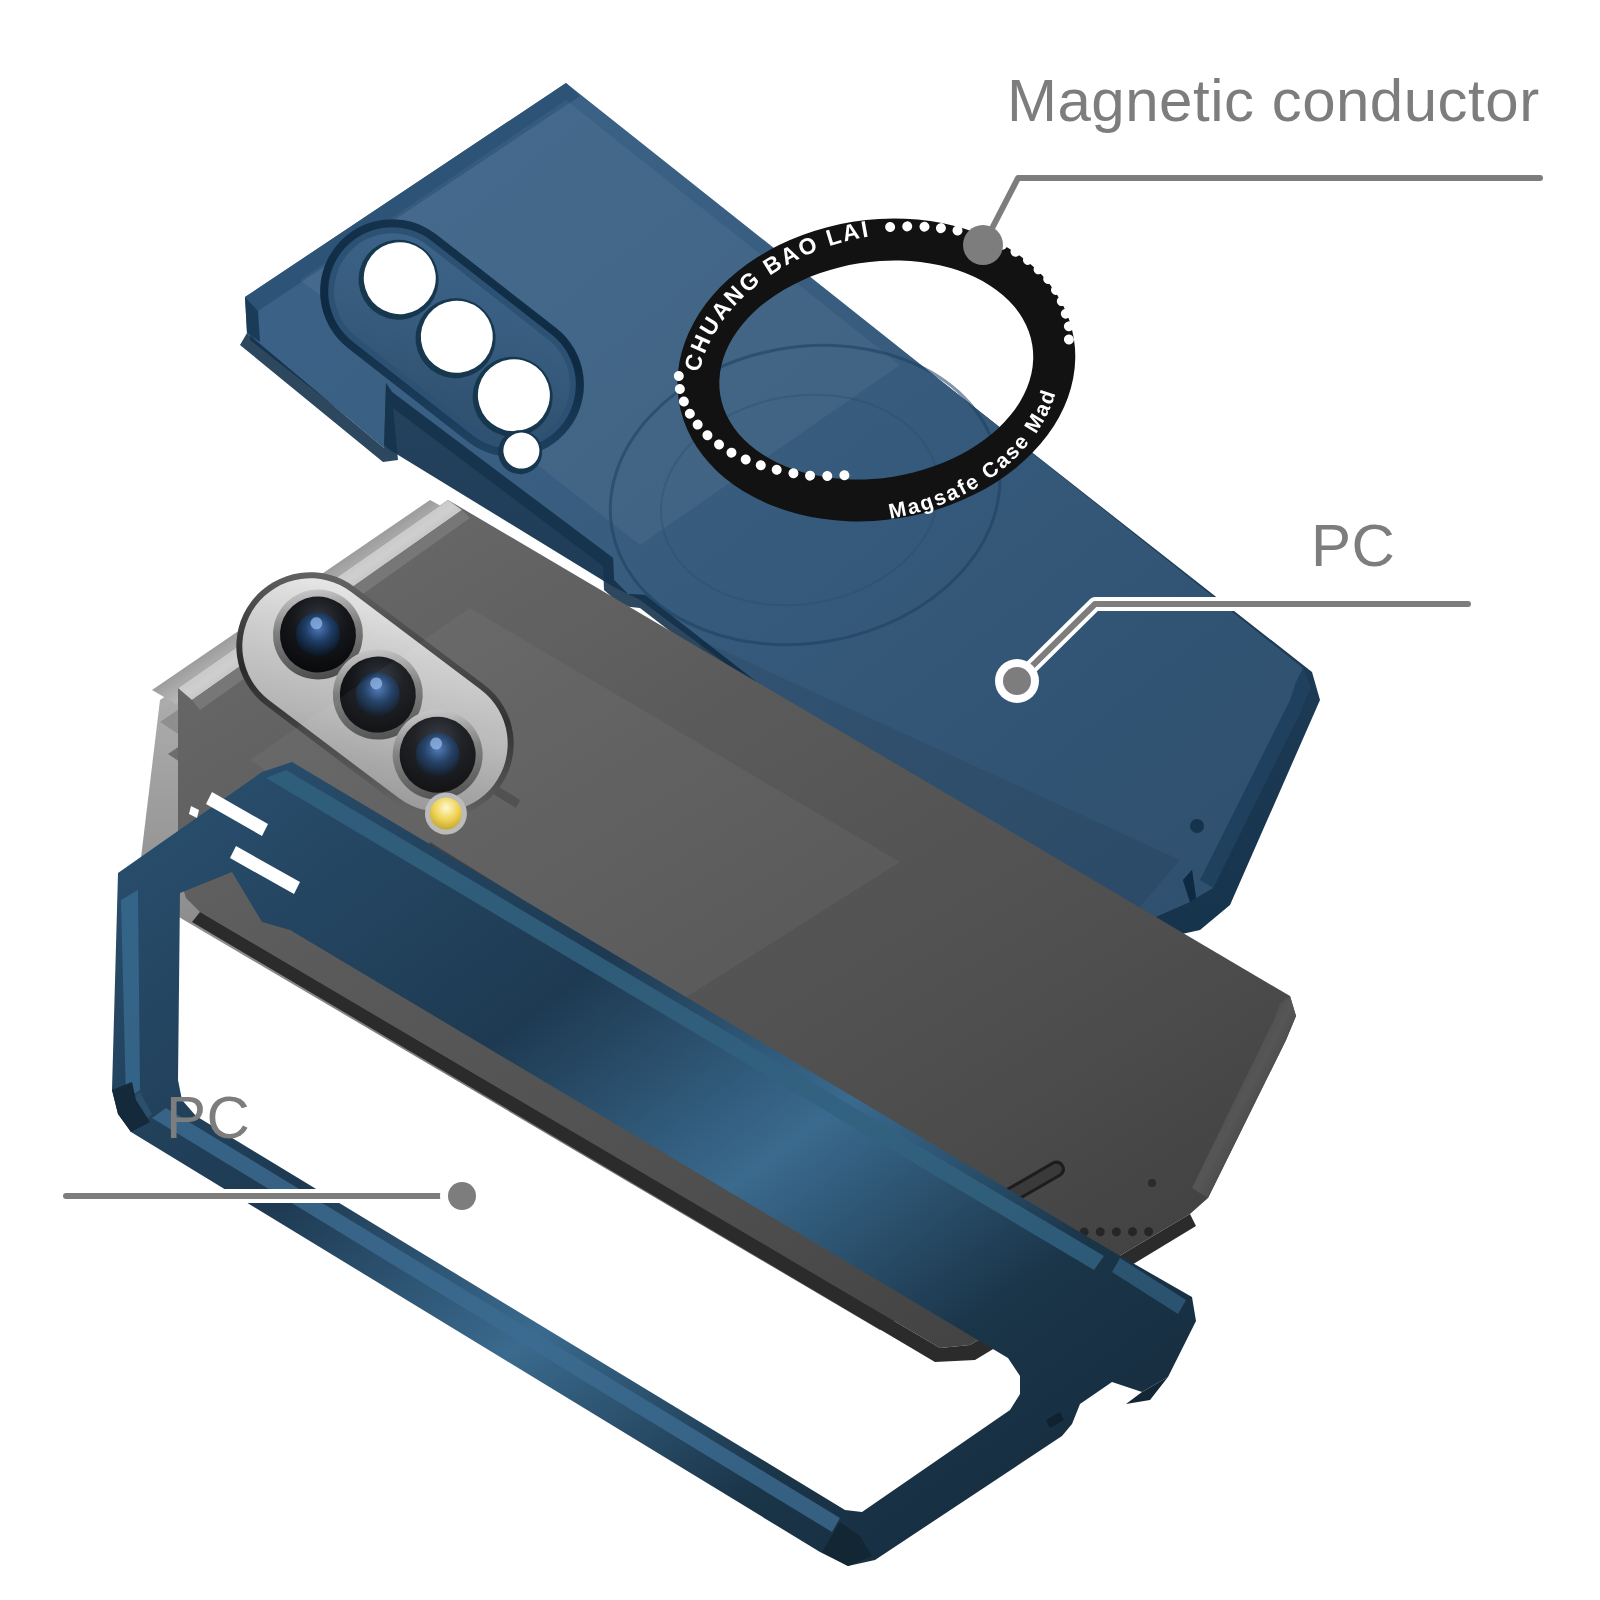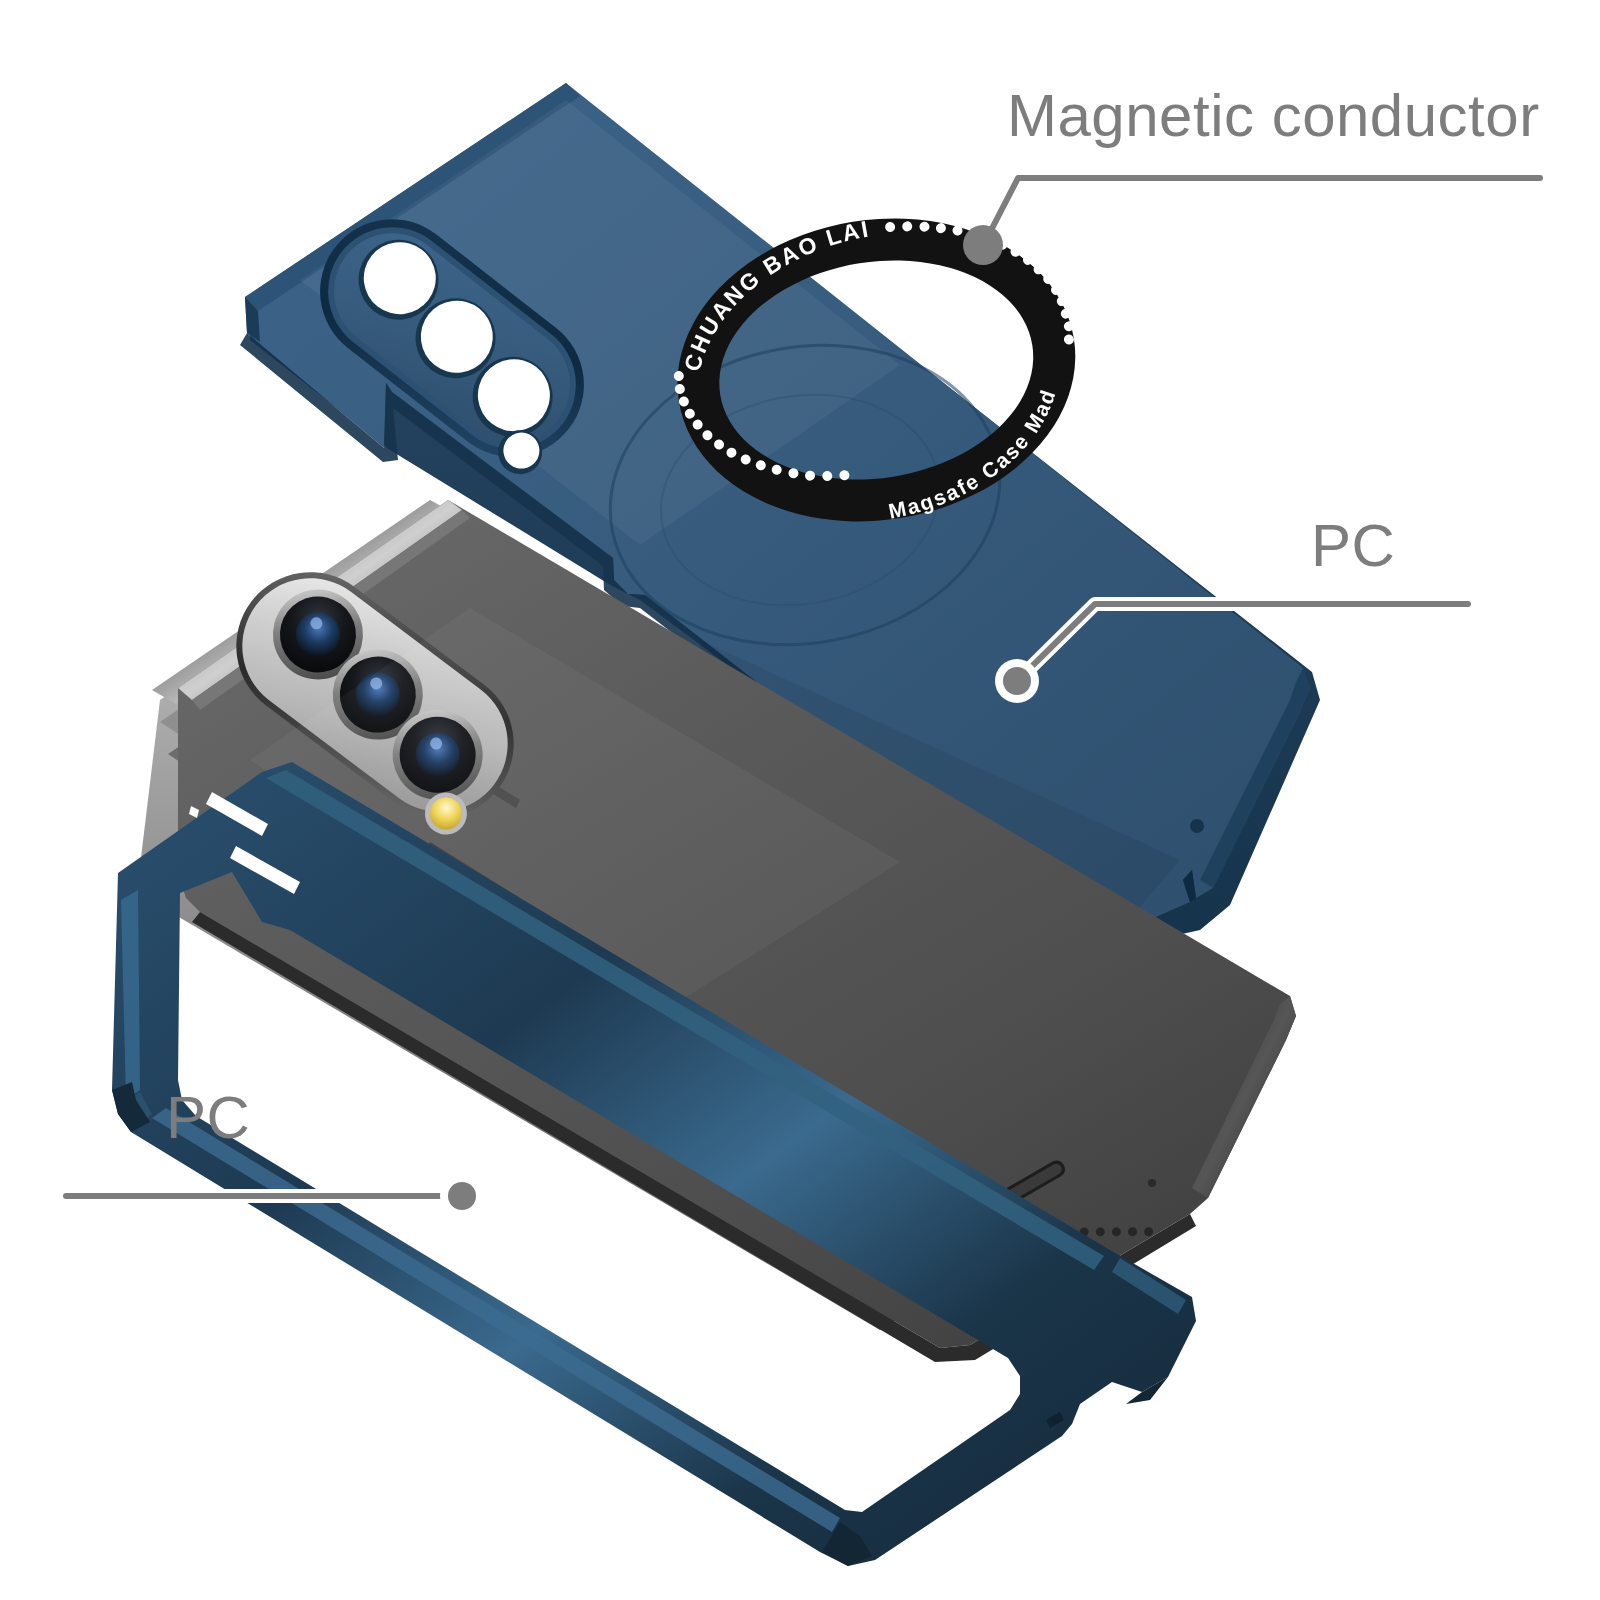--- a/index.html
+++ b/index.html
@@ -7,21 +7,21 @@
   #stage{position:relative;width:1600px;height:1600px;background:#ffffff;}
   svg.scene{position:absolute;left:0;top:0;width:1600px;height:1600px;display:block;}
   .anno-label{
     position:absolute;
     color:#7d7d7d;
     font-family:"Liberation Sans",sans-serif;
     font-weight:400;
     white-space:nowrap;
     user-select:none;
   }
-  #label-magnetic{left:1007px;top:81px;font-size:60px;letter-spacing:0.5px;}
+  #label-magnetic{left:1007px;top:66px;font-size:60px;letter-spacing:0.5px;}
   #label-pc-right{left:1311px;top:511px;font-size:60px;letter-spacing:0.5px;}
   #label-pc-left{left:166px;top:1083px;font-size:60px;letter-spacing:0.5px;}
 </style>
 </head>
 <body>
 
 <div id="stage">
 
   <svg class="scene" viewBox="0 0 1600 1600">
     <defs>

